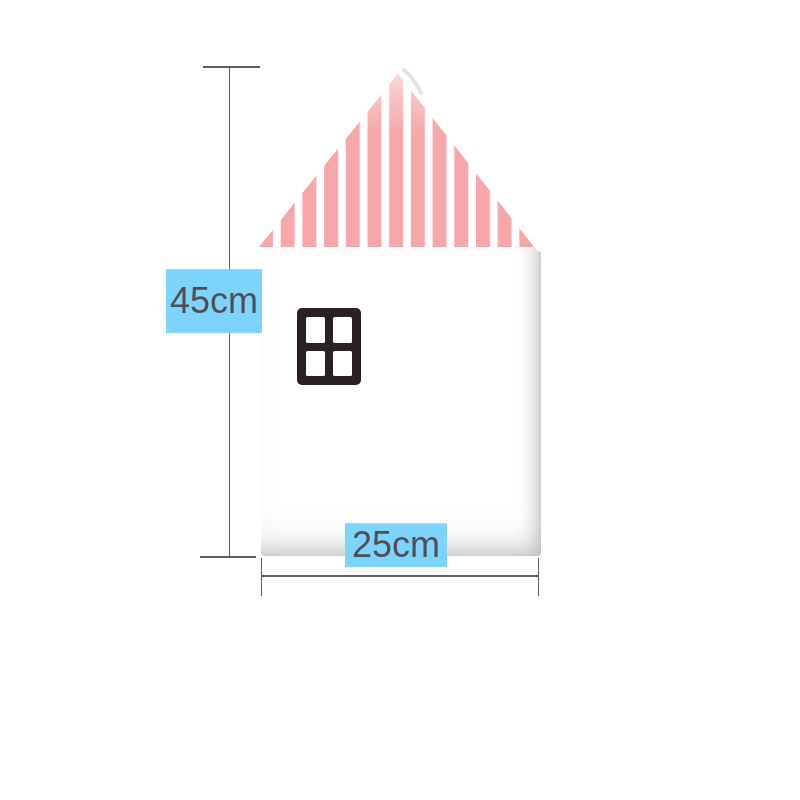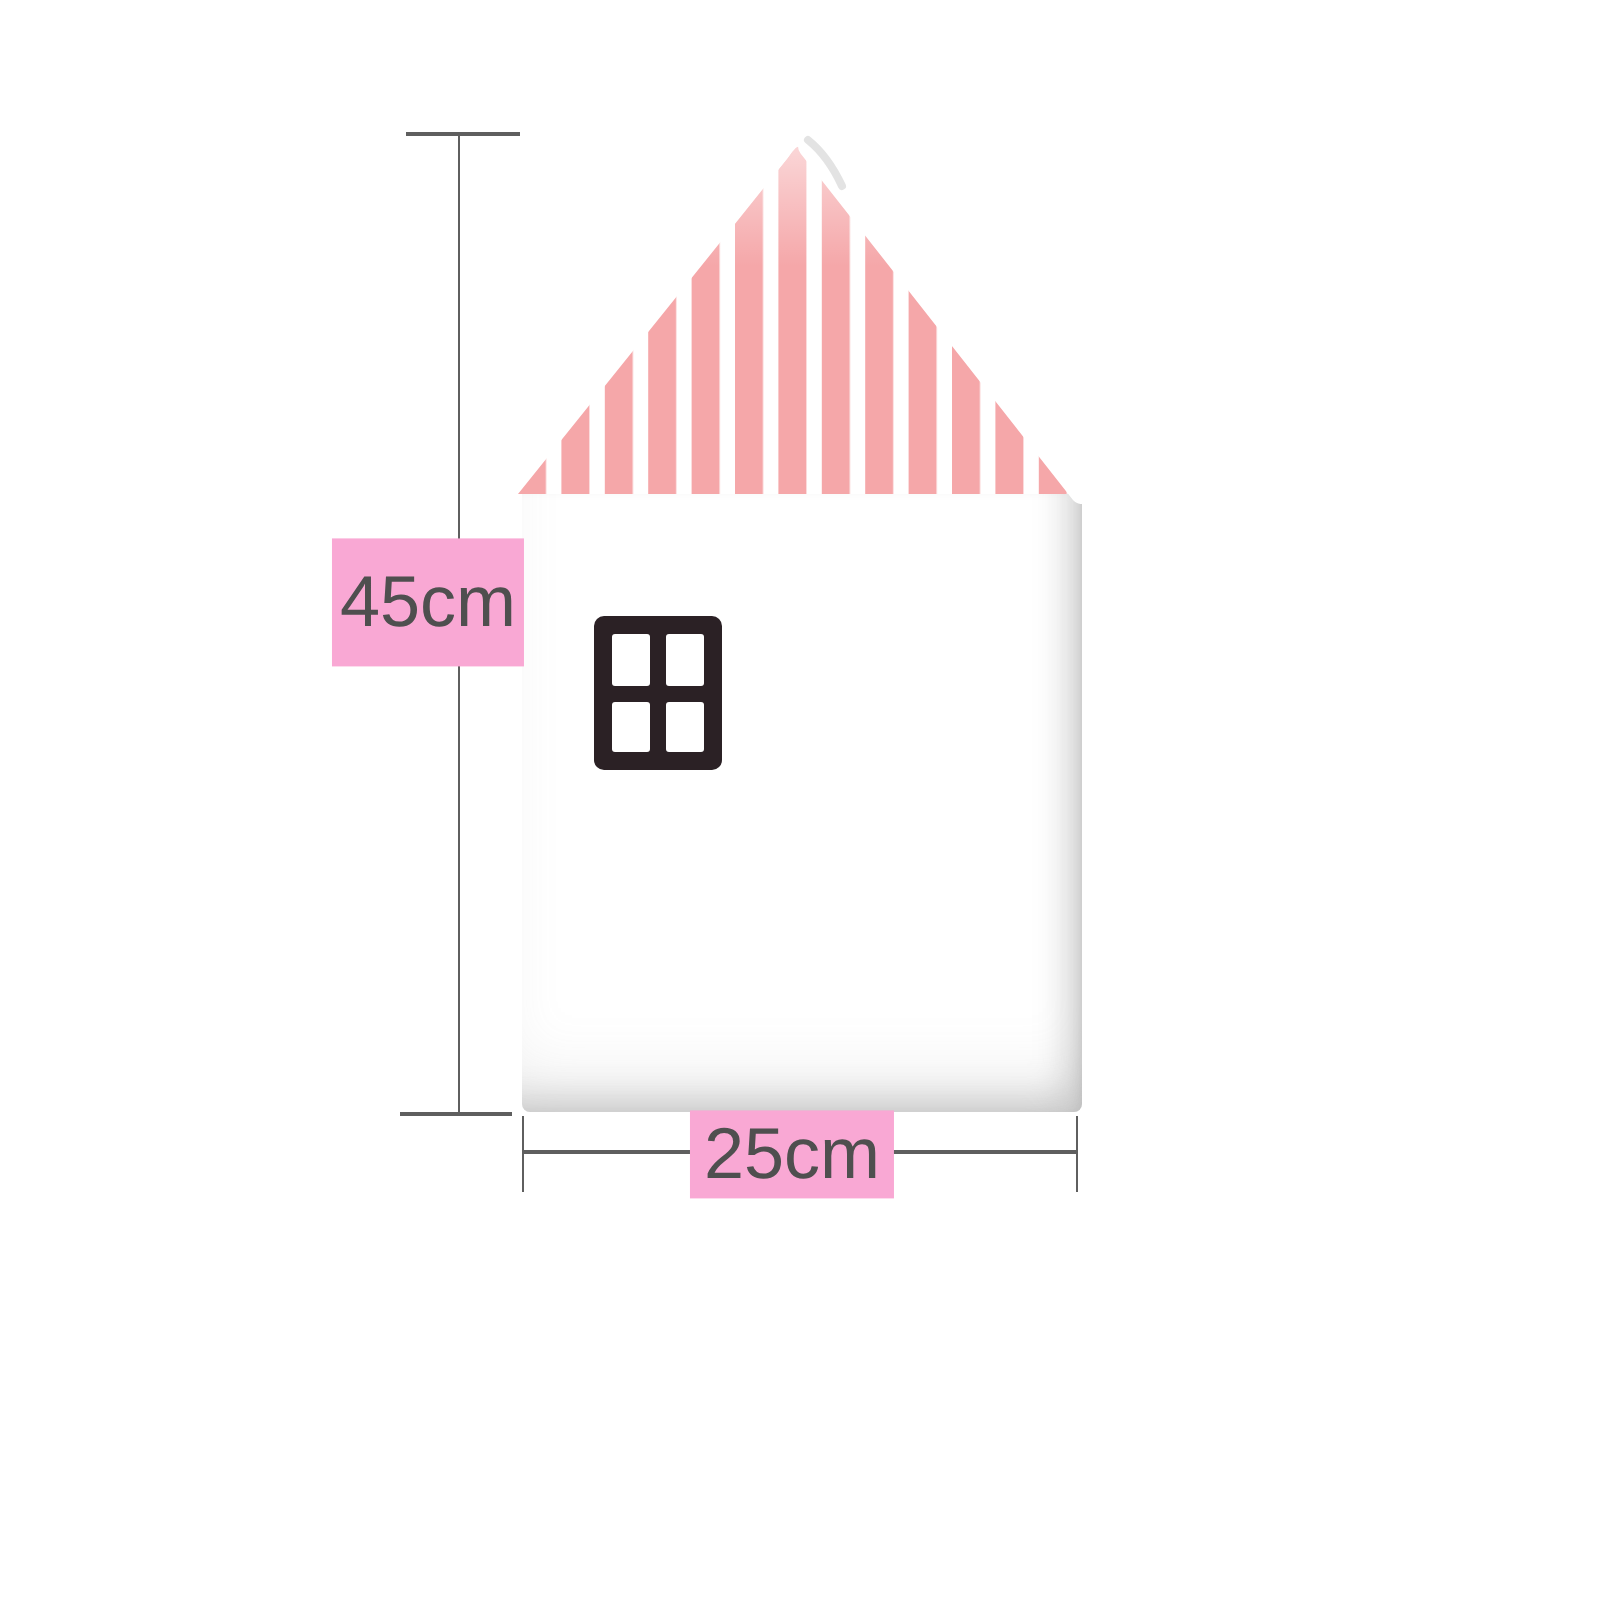--- a/index.html
+++ b/index.html
@@ -53,21 +53,21 @@
   }
 
   
   .dim {
     position: absolute;
     background: #5f5f5f;
   }
   .dim-label {
     position: absolute;
     transform: translate(-50%, -50%);
-    background: #f9a8d4;
+    background: #7dd3fc;
     color: #4f4f4f;
     font-size: 36px;
     line-height: 1.1;
     white-space: nowrap;
     text-align: center;
   }
   .dim-label.vertical { padding: 12px 4px; }
   .dim-label.horizontal { padding: 2px 7px; }
 </style>
 </head>
@@ -106,15 +106,15 @@
   </div>
 
   <div class="dim" style="left:203px; top:66px; width:57px; height:1.5px;"></div>
   <div class="dim" style="left:228.5px; top:67px; width:1.5px; height:489px;"></div>
   <div class="dim" style="left:200px; top:556px; width:56px; height:1.5px;"></div>
   <div class="dim-label vertical" style="left:214px; top:301px;">45cm</div>
 
   <div class="dim" style="left:260.5px; top:558px; width:1.5px; height:38px;"></div>
   <div class="dim" style="left:261px; top:575px; width:277px; height:1.5px;"></div>
   <div class="dim" style="left:537.5px; top:558px; width:1.5px; height:38px;"></div>
-  <div class="dim-label horizontal" style="left:396px; top:577px;">25cm</div>
+  <div class="dim-label horizontal" style="left:396px; top:545px;">25cm</div>
 
 </div>
 
 </body></html>

